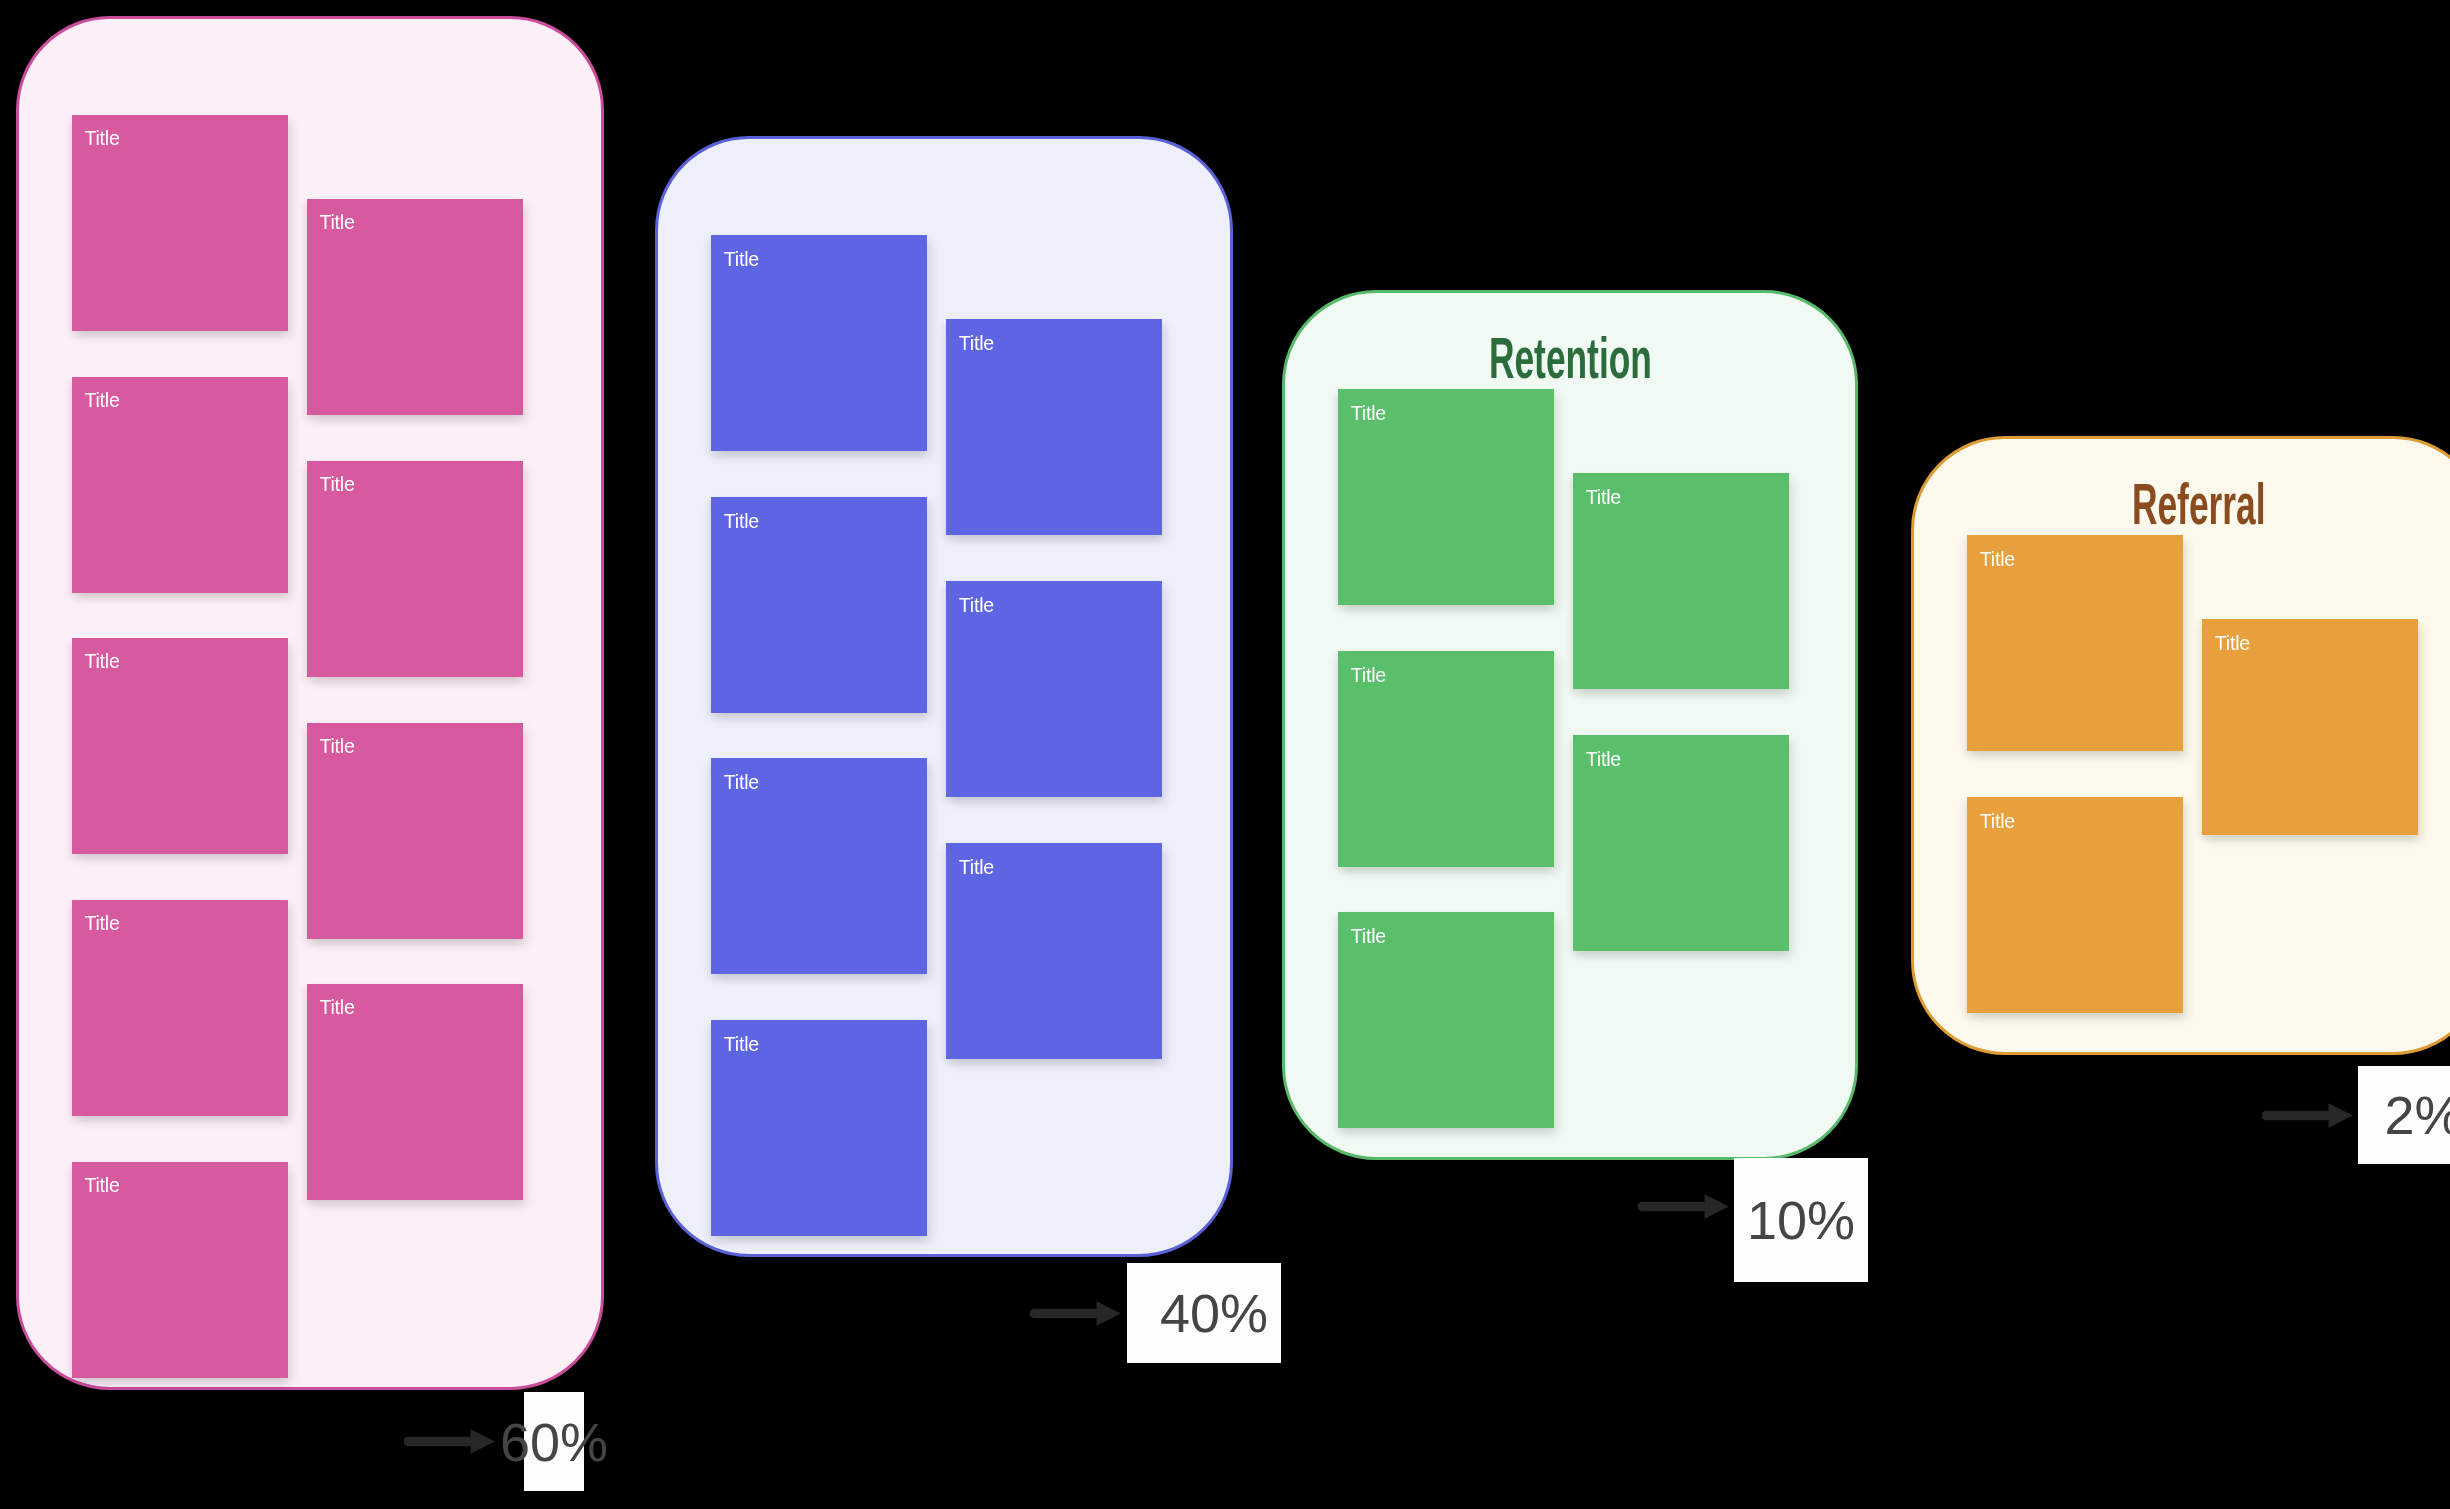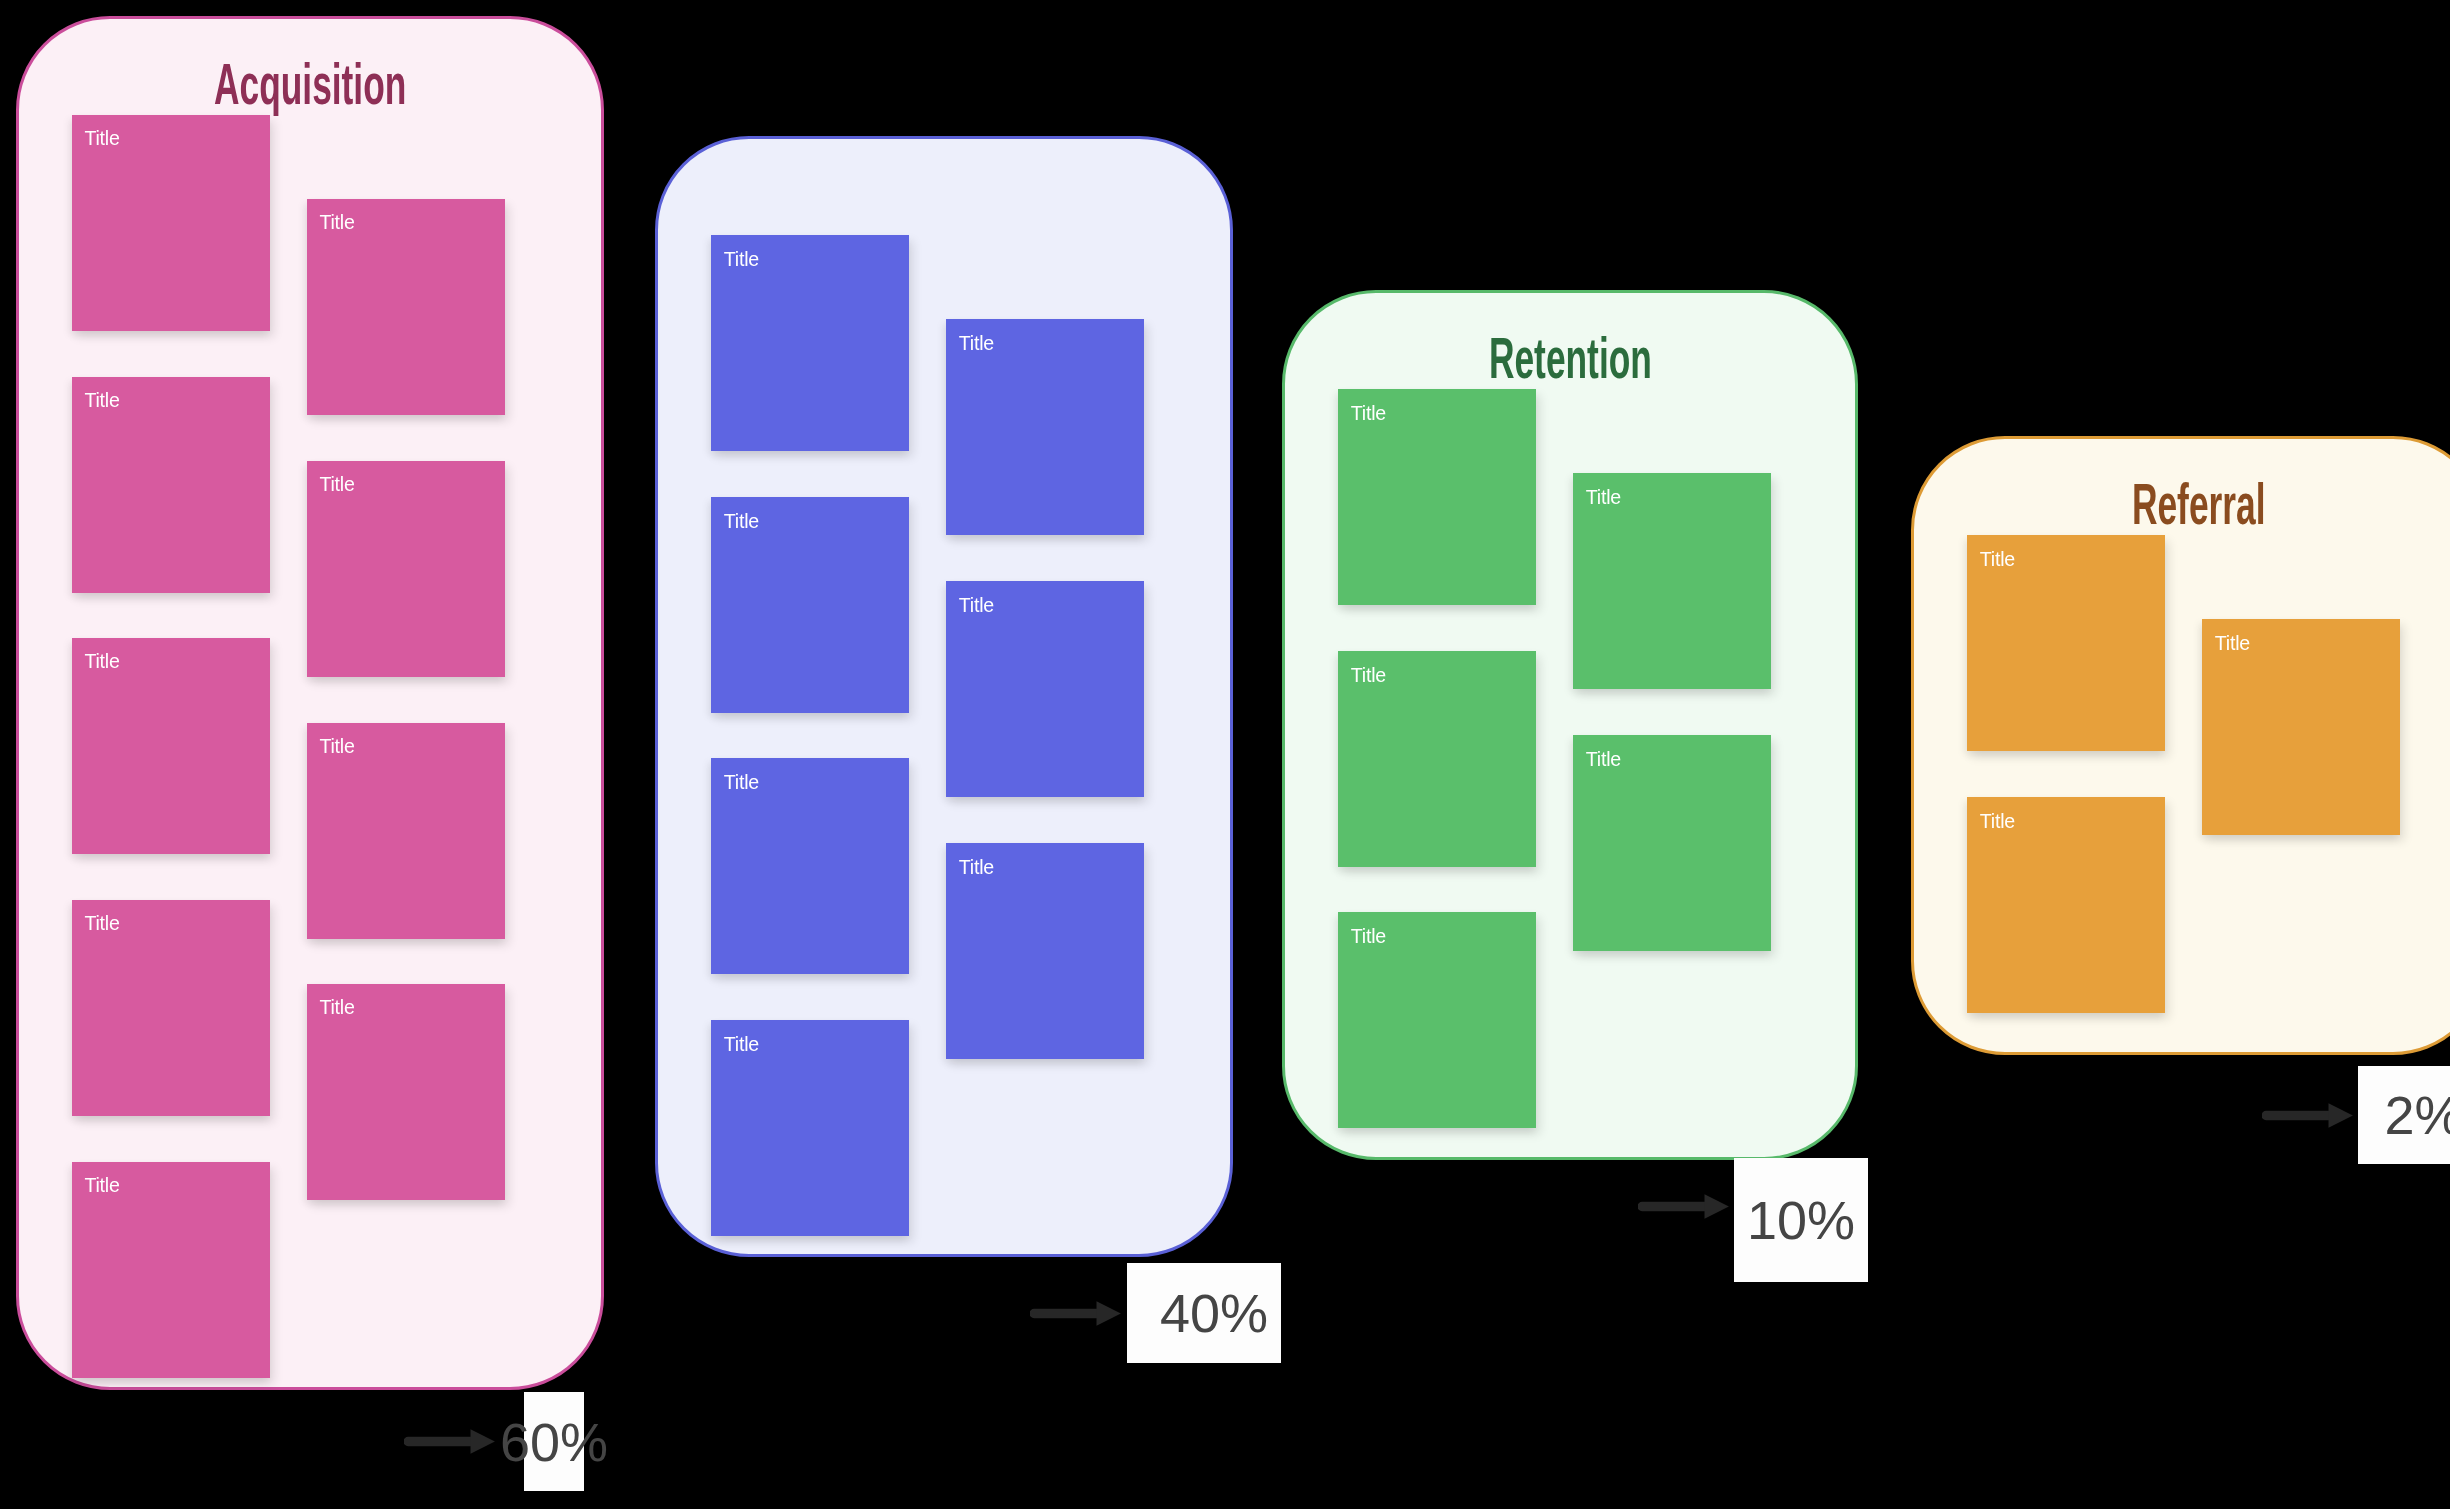--- a/index.html
+++ b/index.html
@@ -38,21 +38,21 @@
     line-height: 1.05;
     white-space: nowrap;
   }
   .stage-title-text {
     display: inline-block;
     transform: scaleX(0.62);
     transform-origin: 50% 50%;
   }
   .card {
     position: absolute;
-    width: 198px;
+    width: 216px;
     height: 216px;
     box-shadow: -2.9px 3.9px 7.8px rgba(0,0,0,0.07), 3.9px 5.9px 9.8px rgba(0,0,0,0.11);
   }
   .card-title {
     position: absolute;
     left: 12.7px;
     top: 14.7px;
     font-size: 19.6px;
     line-height: 1;
     color: #ffffff;
@@ -74,23 +74,20 @@
     position: absolute;
     width: 93px;
     height: 39px;
   }
 </style>
 </head>
 <body>
 
 <div id="canvas" style="background: rgb(0, 0, 0);">
     <section class="stage" style="left: 15.7px; top: 15.7px; width: 588px; height: 1374px; background: rgb(252, 240, 246); border-color: rgb(202, 77, 155);">
-    <h2 class="stage-title" style="color: rgb(142, 47, 86);">
-      <span class="stage-title-text">Acquisition</span>
-    </h2>
   <div class="card" style="left: 53px; top: 96px; background: rgb(215, 90, 159);">
     <span class="card-title">Title</span>
   </div>
       <div class="card" style="left: 53px; top: 358px; background: rgb(215, 90, 159);">
     <span class="card-title">Title</span>
   </div>
       <div class="card" style="left: 53px; top: 619px; background: rgb(215, 90, 159);">
     <span class="card-title">Title</span>
   </div>
       <div class="card" style="left: 53px; top: 881px; background: rgb(215, 90, 159);">

